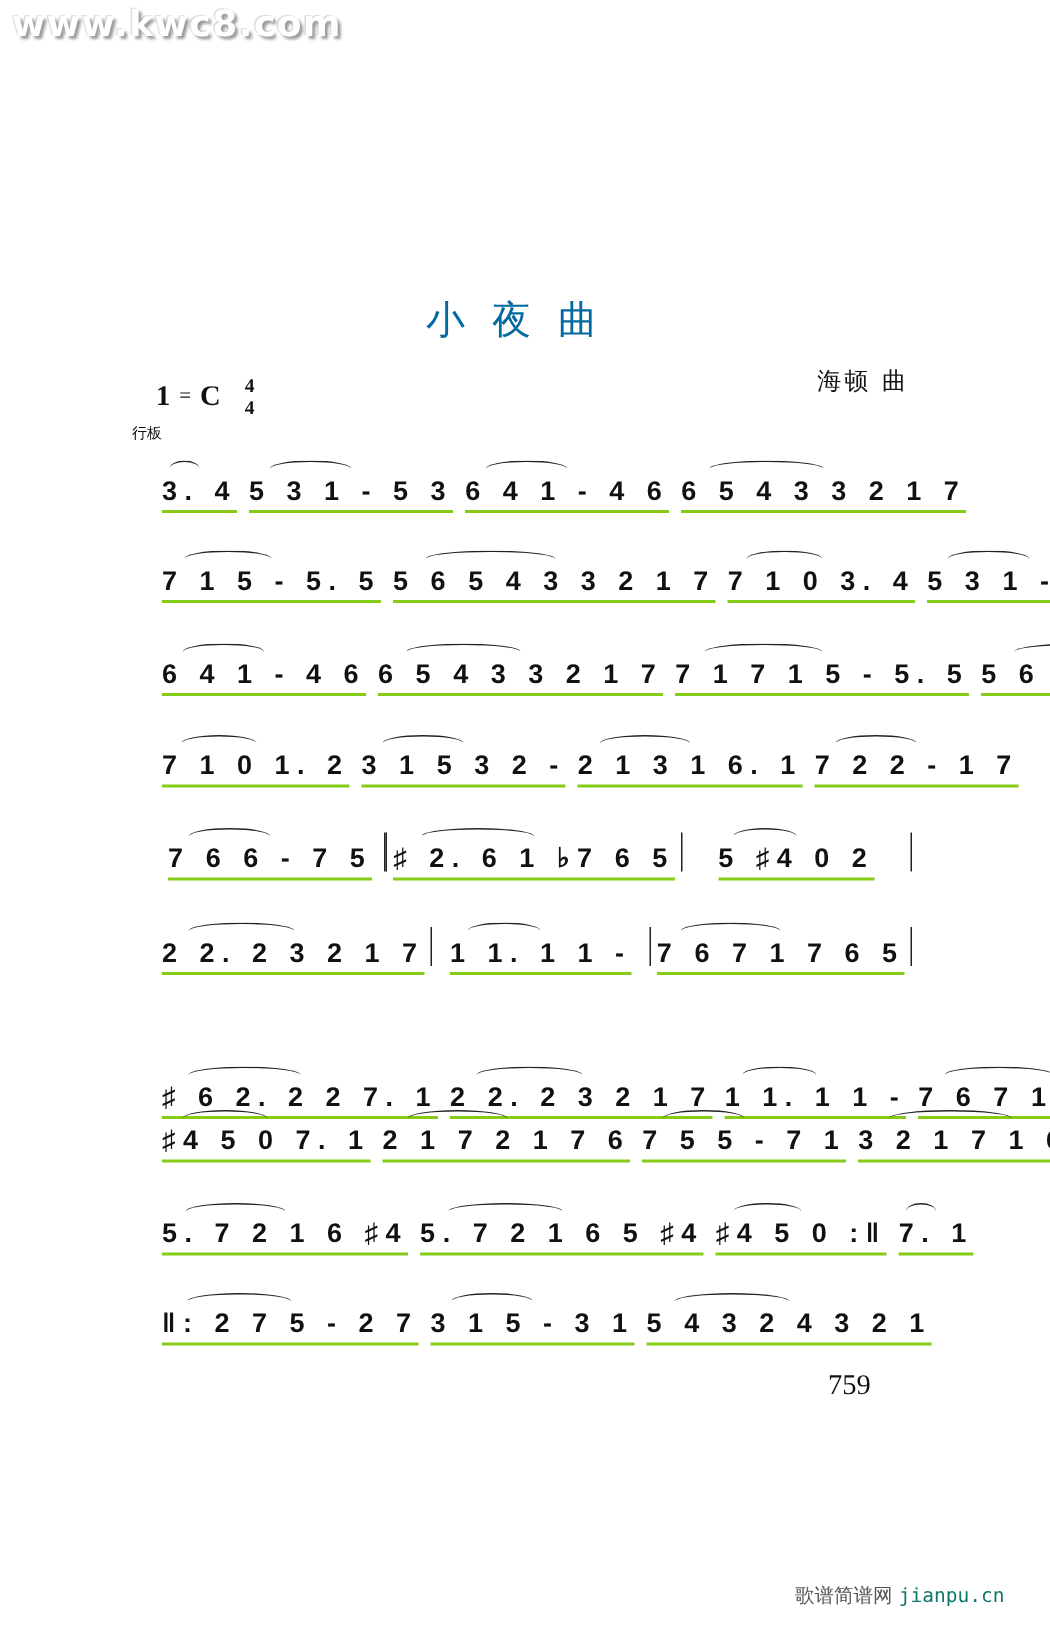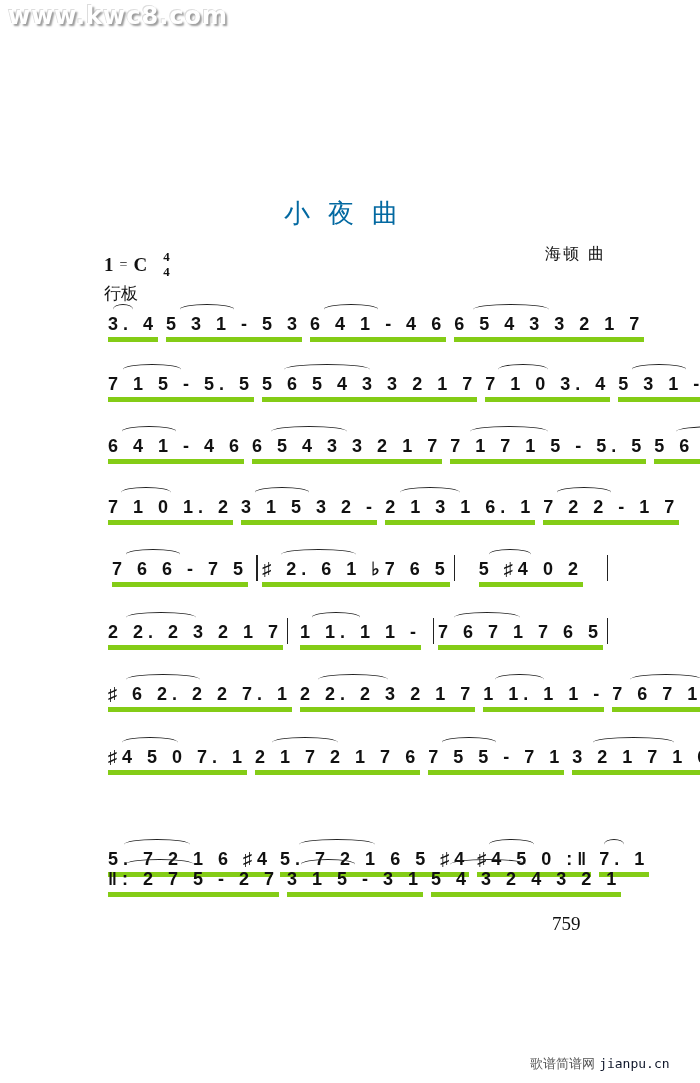--- a/index.html
+++ b/index.html
@@ -11,35 +11,35 @@
   .title { position:absolute; left:0; width:700px; top:196px; text-align:center;
          font-family:"DejaVu Serif", serif; font-size:26px; letter-spacing:18px; color:#0369a1; }
   .key { position:absolute; left:104px; top:250px; font-family:"Liberation Serif", serif;
          font-weight:bold; font-size:19px; display:flex; align-items:center; gap:6px; }
   .key .eq { font-weight:normal; font-size:14px; }
   .timesig { display:inline-flex; flex-direction:column; align-items:center; margin-left:10px;
          font-size:13px; line-height:14px; }
   .timesig span:first-child { border-bottom:1px solid #fff; }
   .composer { position:absolute; right:94px; top:244px; font-family:"DejaVu Serif", serif;
          font-size:16px; letter-spacing:2px; }
-  .tempo { position:absolute; left:104px; top:282px; font-family:Liberation Serif, serif; font-size:17px; }
+  .tempo { position:absolute; left:88px; top:282px; font-family:Liberation Serif, serif; font-size:10px; }
   .line { position:absolute; left:104px; width:504px; height:40px; display:flex; align-items:flex-end; }
   .measure { display:flex; align-items:flex-end; justify-content:space-around; flex:1;
          height:40px; padding:0 4px; }
   .bar { width:1px; background:#222; height:26px; align-self:flex-end; margin-bottom:6px; }
   .bar.end { margin-left:auto; }
   .notes { font-family:"Liberation Sans", sans-serif; font-weight:bold; font-size:18px;
-         letter-spacing:5px; white-space:nowrap; border-bottom:5px solid #84cc16; padding-bottom:3px;
+         letter-spacing:5px; white-space:nowrap; border-bottom:2px solid #84cc16; padding-bottom:3px;
          line-height:20px; position:relative; }
   .notes::before { content:""; position:absolute; left:10%; top:-10px; width:40%; height:10px;
          border-top:1.5px solid #222; border-radius:50% 50% 0 0; }
   .page-num { position:absolute; left:552px; top:913px; font-family:"Liberation Serif", serif; font-size:19px; }
   .footer-wm { position:absolute; left:530px; top:1055px; font-size:13px; color:#555;
          font-family:"DejaVu Sans", sans-serif; }
-  .footer-wm .brand { color:#0f172a; font-family:"DejaVu Sans Mono", monospace; }
+  .footer-wm .brand { color:#0f766e; font-family:"DejaVu Sans Mono", monospace; }
 </style>
 </head>
 <body>
 
 <div class="watermark-top">www.kwc8.com</div>
 
 <div class="title">小夜曲</div>
 
 <div class="key">
   <span>1</span>
@@ -149,21 +149,21 @@
       <div class="bar"></div>
       <div class="measure">
         <span class="notes">1 1. 1 1 -</span>
       </div>
       <div class="bar"></div>
       <div class="measure">
         <span class="notes">7 6 7 1 7 6 5</span>
       </div>
       <div class="bar end"></div>
     </div>
-    <div class="line" style="top: 672px;">
+    <div class="line" style="top: 706px;">
       <div class="measure">
         <span class="notes">♯ 6 2. 2 2 7. 1</span>
       </div>
       <div class="bar"></div>
       <div class="measure">
         <span class="notes">2 2. 2 3 2 1 7</span>
       </div>
       <div class="bar"></div>
       <div class="measure">
         <span class="notes">1 1. 1 1 -</span>
@@ -185,21 +185,21 @@
       <div class="bar"></div>
       <div class="measure">
         <span class="notes">7 5 5 - 7 1</span>
       </div>
       <div class="bar"></div>
       <div class="measure">
         <span class="notes">3 2 1 7 1 6 5 ♯4</span>
       </div>
       <div class="bar end"></div>
     </div>
-    <div class="line" style="top: 837px; text-align: center;">
+    <div class="line" style="top: 797px; text-align: center;">
       <div class="measure">
         <span class="notes">5. 7 2 1 6 ♯4</span>
       </div>
       <div class="bar"></div>
       <div class="measure">
         <span class="notes">5. 7 2 1 6 5 ♯4</span>
       </div>
       <div class="bar"></div>
       <div class="measure">
         <span class="notes">♯4 5 0 :‖</span>

